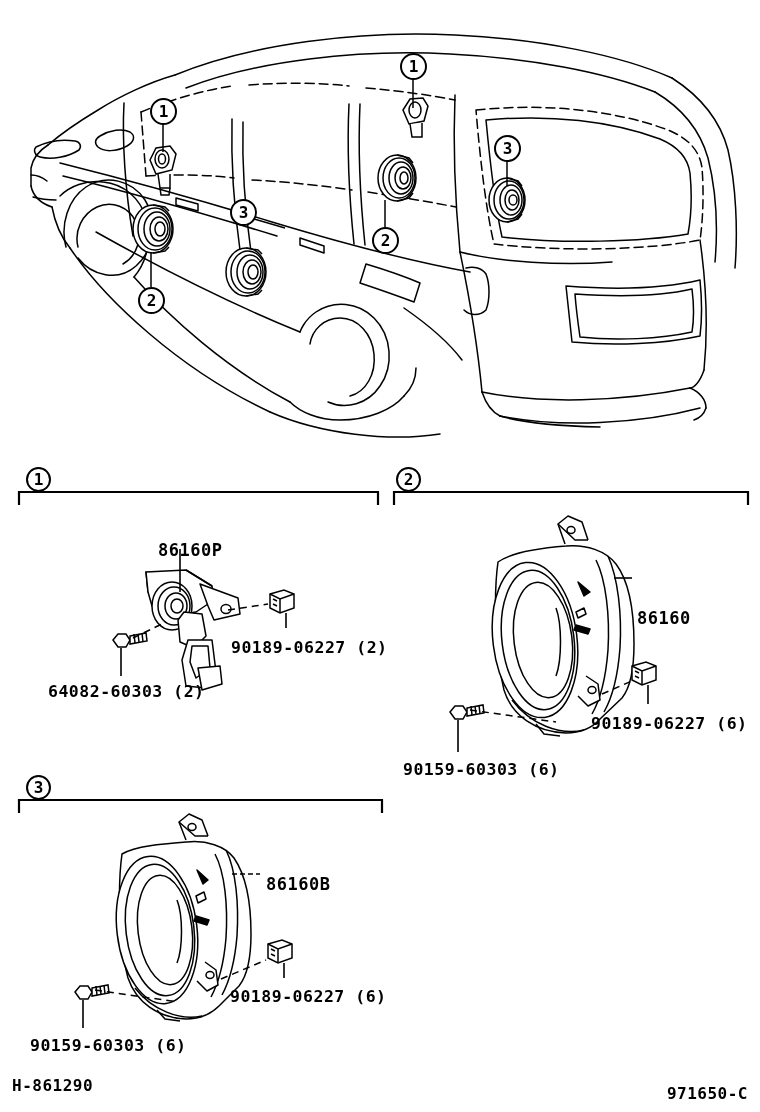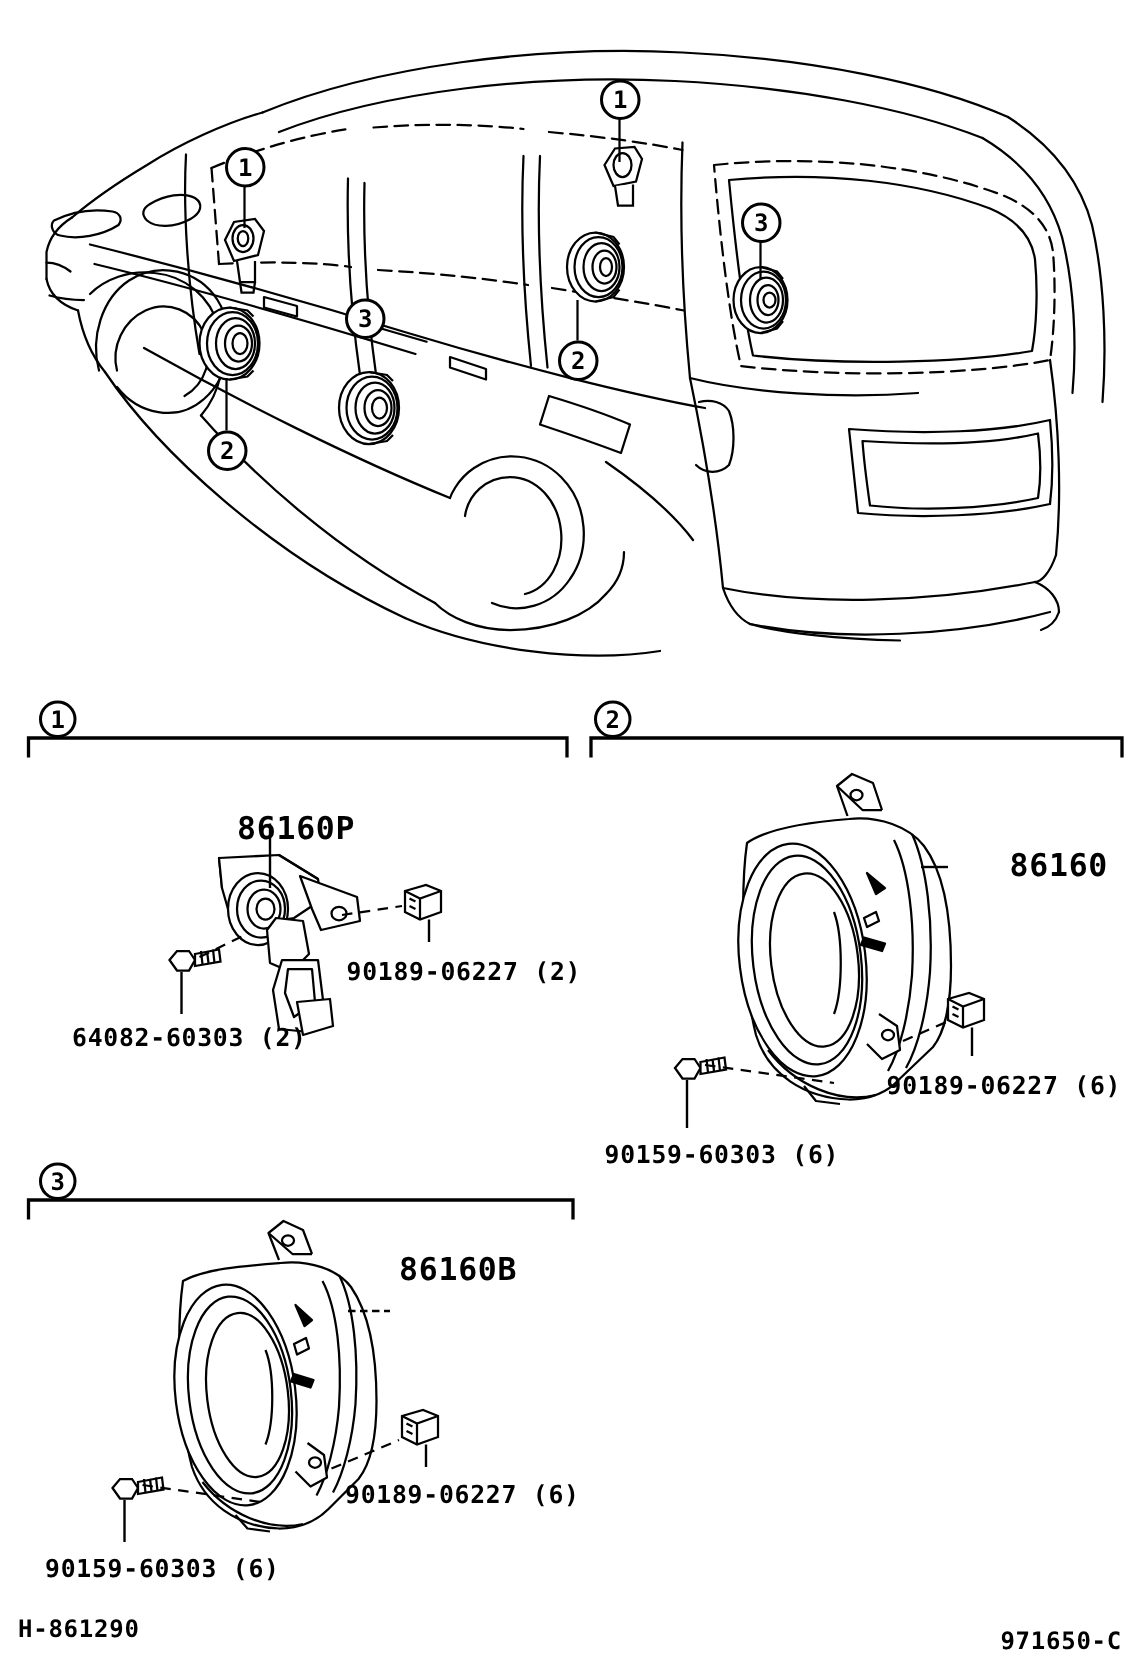--- a/index.html
+++ b/index.html
@@ -24,21 +24,21 @@
   svg.layer {
     position: absolute;
     left: 0; top: 0;
     width: 760px;
     height: 1112px;
     overflow: visible;
   }
   .lbl {
     position: absolute;
     font-family: "DejaVu Sans Mono", "Liberation Mono", monospace;
-    font-size: 21px;
+    font-size: 17px;
     letter-spacing: 0.5px;
     color: #000;
     white-space: nowrap;
     font-weight: 700;
   }
   .lbl-sm {
     font-size: 16.5px;
   }
   .footer-txt {
     position: absolute;
@@ -431,24 +431,24 @@
       <span>2</span>
     </div>
   <div class="callout callout-h" style="left:26px; top:775px;">
       <span>3</span>
     </div>
 
   <div class="lbl" style="left:158px; top:540px;"><span>86160P</span></div>
   <div class="lbl lbl-sm" style="left:48px; top:682px;"><span>64082-60303 (2)</span></div>
   <div class="lbl lbl-sm" style="left:231px; top:638px;"><span>90189-06227 (2)</span></div>
 
-  <div class="lbl" style="left:637px; top:565px;margin-left:36px;"><span>86160</span></div>
+  <div class="lbl" style="left:637px; top:608px;"><span>86160</span></div>
   <div class="lbl lbl-sm" style="left:403px; top:760px;"><span>90159-60303 (6)</span></div>
   <div class="lbl lbl-sm" style="left:591px; top:714px;"><span>90189-06227 (6)</span></div>
 
-  <div class="lbl" style="left:266px; top:834px;"><span>86160B</span></div>
+  <div class="lbl" style="left:266px; top:874px;"><span>86160B</span></div>
   <div class="lbl lbl-sm" style="left:30px; top:1036px;"><span>90159-60303 (6)</span></div>
   <div class="lbl lbl-sm" style="left:230px; top:987px;"><span>90189-06227 (6)</span></div>
 
   <div class="footer-txt" style="left:12px; top:1076px;text-align:right;"><span>H-861290</span></div>
   <div class="footer-txt" style="right:12px; top:1084px;"><span>971650-C</span></div>
 
 </div>
 
 </body></html>

